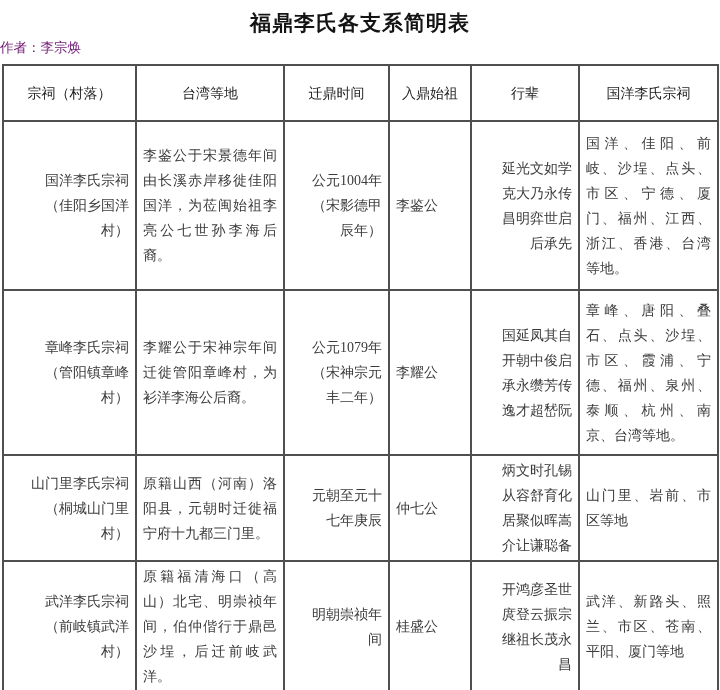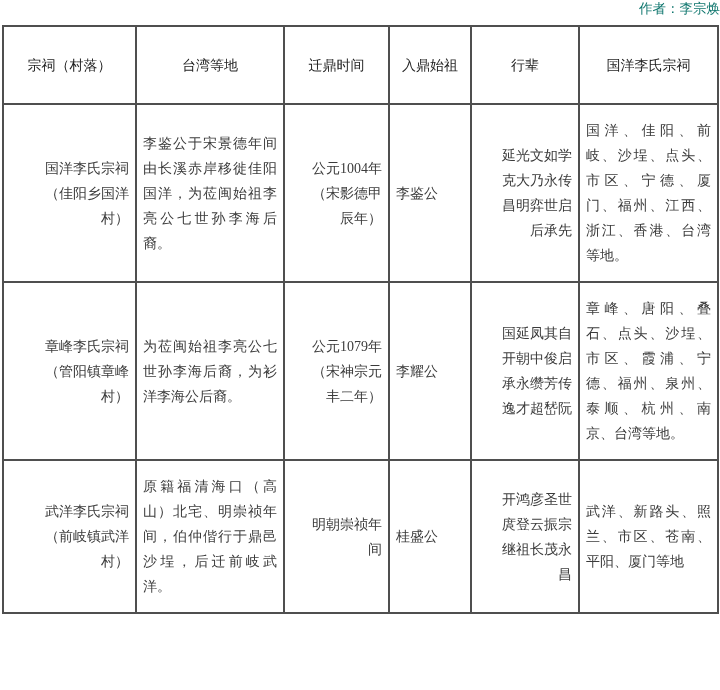--- a/index.html
+++ b/index.html
@@ -13,39 +13,39 @@
   }
   .doc-title {
     margin: 9px 0 2px 0;
     text-align: center;
     font-size: 21px;
     font-weight: bold;
     letter-spacing: 1px;
     color: #141414;
   }
   .author-line {
-    text-align: right;
+    text-align: left;
     font-size: 13.5px;
-    color: #0f766e;
+    color: #701a75;
     margin: 0 0 7px 0;
   }
   table.clan-table {
     border-collapse: collapse;
     table-layout: fixed;
     margin-left: 2px;
     width: 715px;
     border: 2px solid #4f4f4f;
   }
   .clan-table th, .clan-table td {
     border: 2px solid #4f4f4f;
     vertical-align: middle;
     font-weight: normal;
     font-size: 14px;
     line-height: 25px;
-    padding: 13px 6px;
+    padding: 2px 6px;
     overflow: hidden;
     color: #3b3b3b;
   }
   .clan-table thead th {
     height: 50px;
     text-align: center;
     color: #1f1f1f;
   }
   
   col.c1 { width: 133px; }
@@ -84,20 +84,21 @@
     text-align-last: left;
     color: #3f4c86;
     margin-left: 40px;
   }
 </style>
 </head>
 <body>
 
 <div class="page">
 
+  <div class="doc-title">福鼎李氏各支系简明表</div>
   <div class="author-line">作者：李宗焕</div>
 
   <table class="clan-table">
     <colgroup>
       <col class="c1">
         <col class="c2">
         <col class="c3">
         <col class="c4">
         <col class="c5">
         <col class="c6">
@@ -125,30 +126,44 @@
         <td class="cell-generations">延光文如学
 克大乃永传
 昌明弈世启
 后承先</td>
         <td class="cell-distribution">国洋、佳阳、前岐、沙埕、点头、市区、宁德、厦门、福州、江西、浙江、香港、台湾等地。</td>
       </tr>
       <tr>
         <td class="cell-hall">章峰李氏宗祠
 （管阳镇章峰
 村）</td>
-        <td class="cell-origin">为莅闽始祖李亮公七世孙李海后裔，为衫洋李海公后裔。</td>
+        <td class="cell-origin">李耀公于宋神宗年间迁徙管阳章峰村，为衫洋李海公后裔。</td>
         <td class="cell-time">公元1079年
 （宋神宗元
 丰二年）</td>
         <td class="cell-ancestor">李耀公</td>
         <td class="cell-generations">国延凤其自
 开朝中俊启
 承永缵芳传
 逸才超嵆阮</td>
         <td class="cell-distribution">章峰、唐阳、叠石、点头、沙埕、市区、霞浦、宁德、福州、泉州、泰顺、杭州、南京、台湾等地。</td>
+      </tr>
+      <tr>
+        <td class="cell-hall">山门里李氏宗祠
+（桐城山门里
+村）</td>
+        <td class="cell-origin">原籍山西（河南）洛阳县，元朝时迁徙福宁府十九都三门里。</td>
+        <td class="cell-time">元朝至元十
+七年庚辰</td>
+        <td class="cell-ancestor">仲七公</td>
+        <td class="cell-generations">炳文时孔锡
+从容舒育化
+居聚似晖嵩
+介让谦聪备</td>
+        <td class="cell-distribution">山门里、岩前、市区等地</td>
       </tr>
       <tr>
         <td class="cell-hall">武洋李氏宗祠
 （前岐镇武洋
 村）</td>
         <td class="cell-origin">原籍福清海口（高山）北宅、明崇祯年间，伯仲偕行于鼎邑沙埕，后迁前岐武洋。</td>
         <td class="cell-time">明朝崇祯年
 间</td>
         <td class="cell-ancestor">桂盛公</td>
         <td class="cell-generations">开鸿彦圣世

